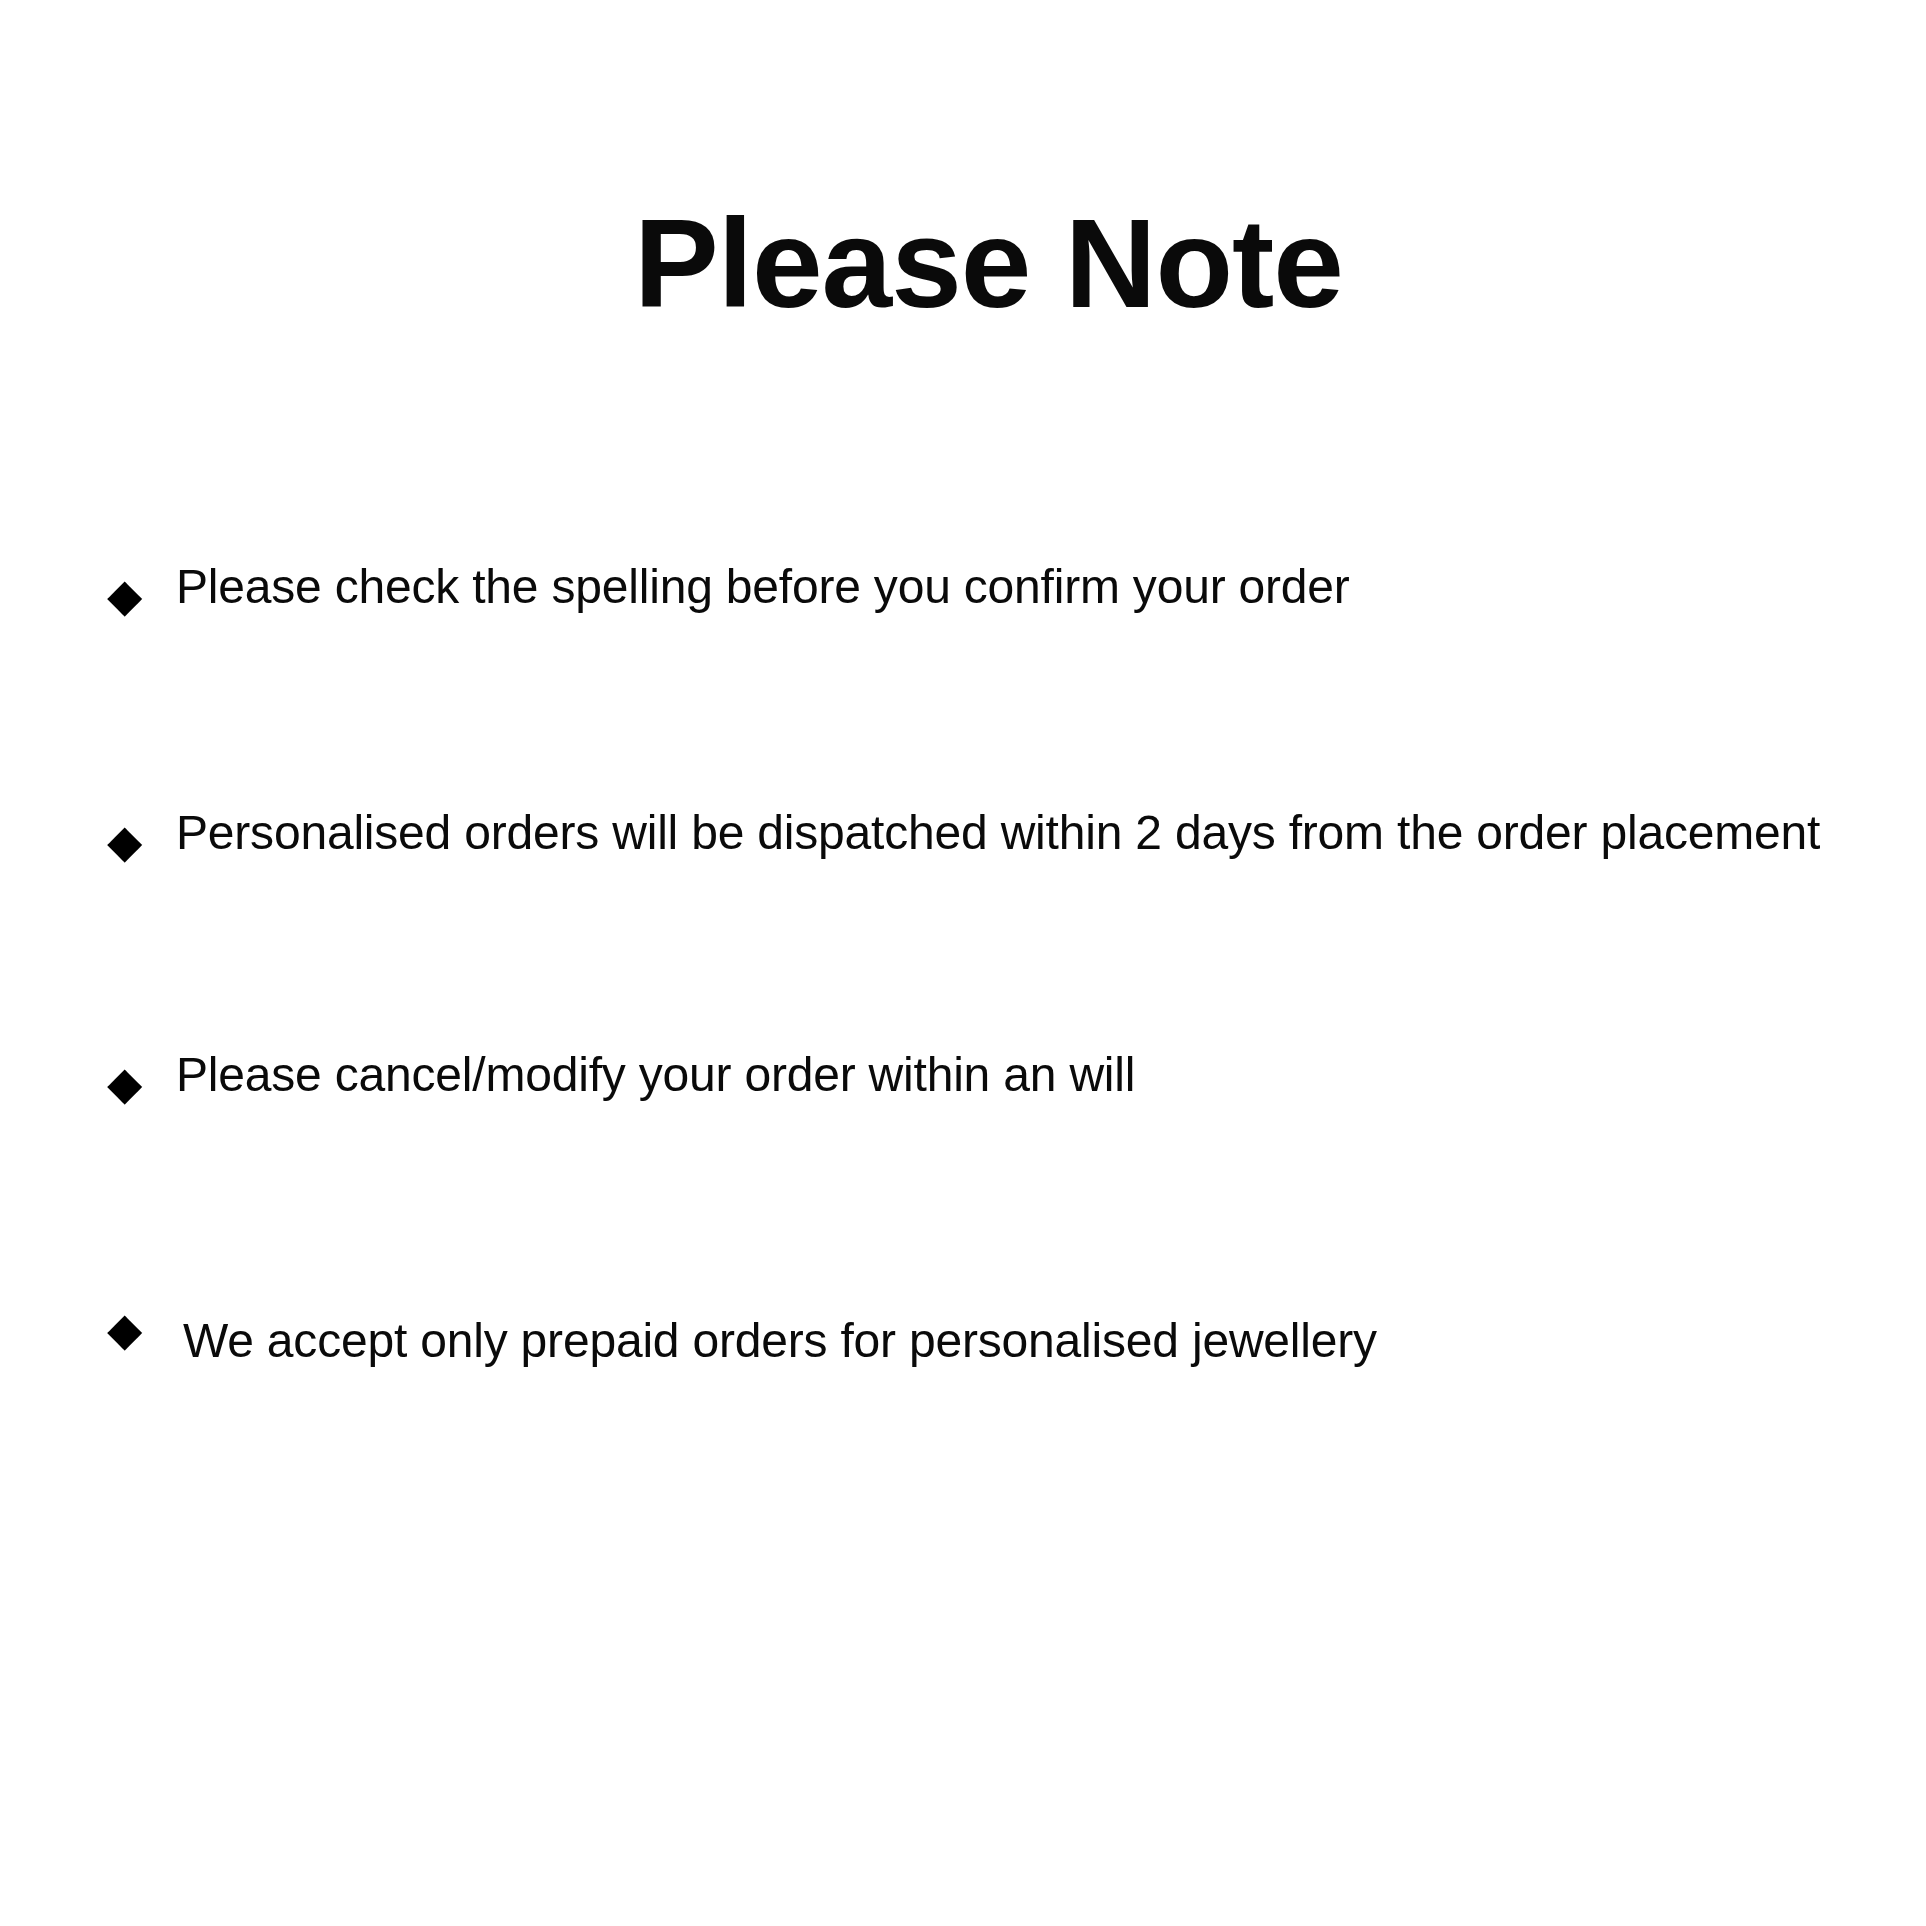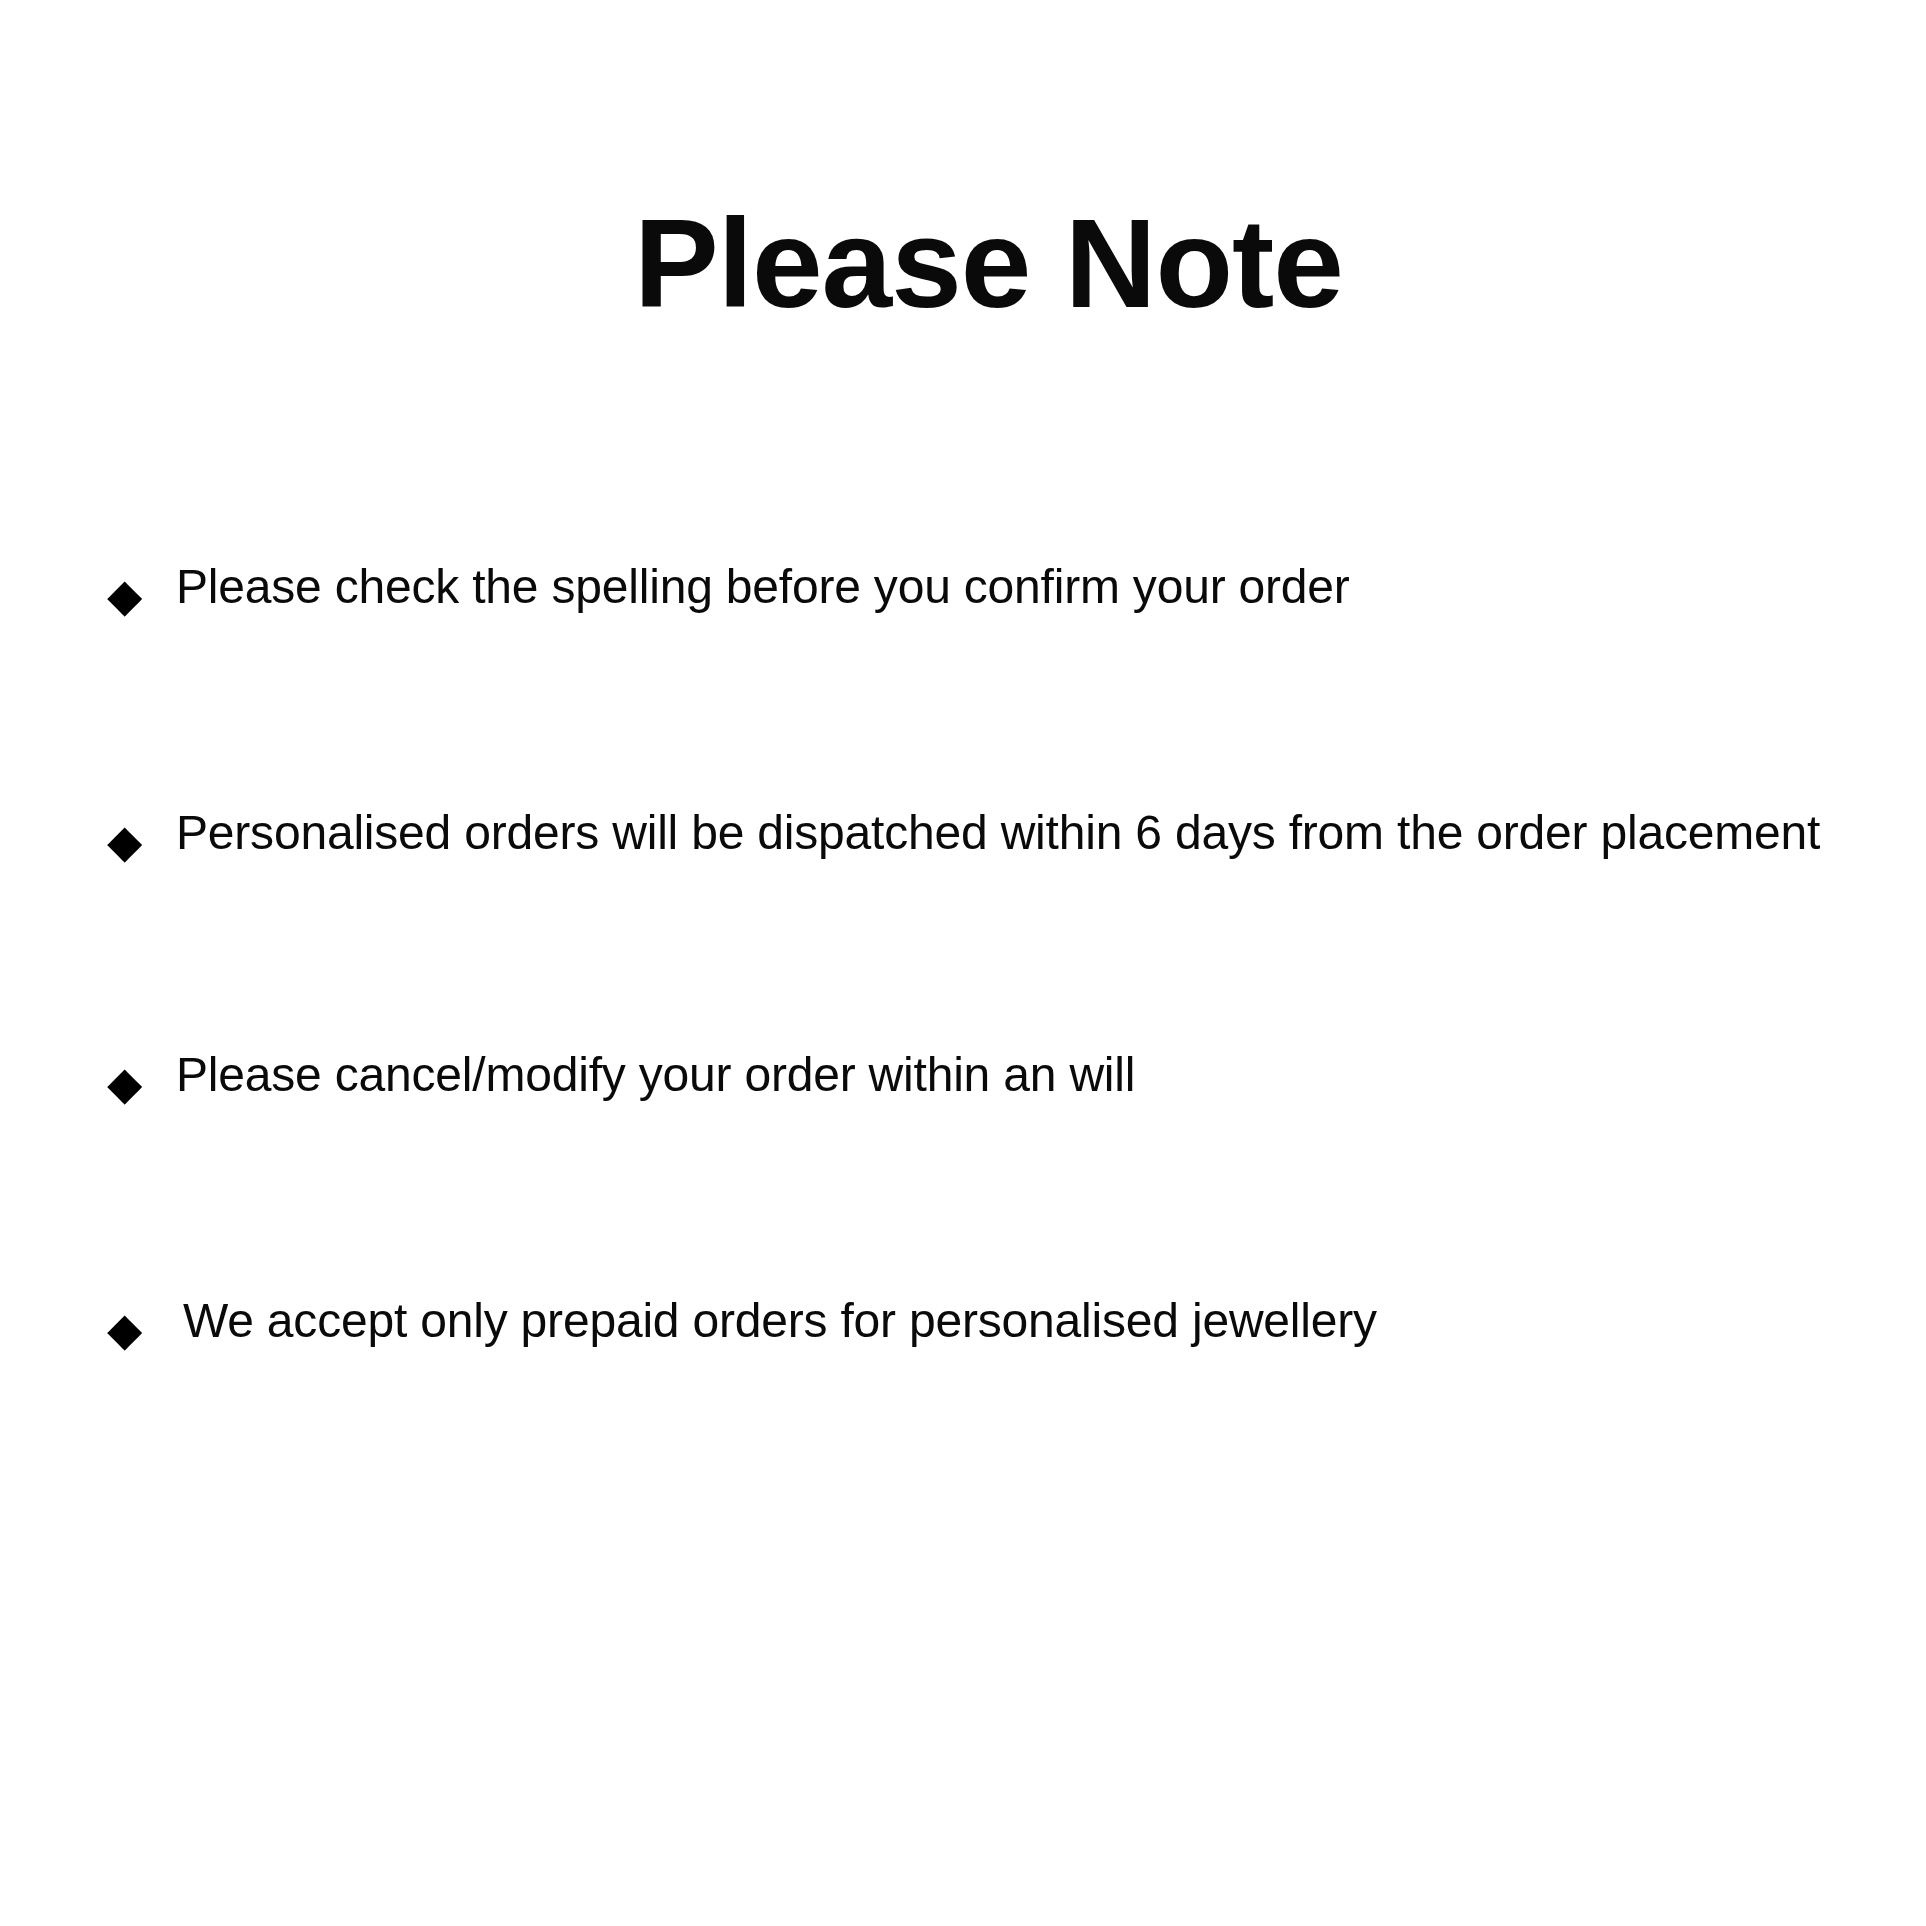--- a/index.html
+++ b/index.html
@@ -60,20 +60,21 @@
   .note-text {
     flex: 1 1 auto;
     font-size: 48px;
     line-height: 1.18;
     font-weight: 400;
     color: #0a0a0a;
     letter-spacing: -0.2px;
   }
   .note-item.spaced .note-text {
     padding-left: 7px;
+    margin-top: 20px;
   }
   .note-item.tight {
     margin-bottom: 178px;
   }
   .note-item.gap-lg {
     margin-bottom: 183px;
   }
 </style>
 </head>
 <body>
@@ -84,21 +85,21 @@
 
   <div class="notes">
 
     <div class="note-item gap-lg">
       <span class="bullet">◆</span>
       <span class="note-text">Please check the spelling before you confirm your order</span>
     </div>
 
     <div class="note-item tight">
       <span class="bullet">◆</span>
-      <span class="note-text">Personalised orders will be dispatched within 6 days from the order placement</span>
+      <span class="note-text">Personalised orders will be dispatched within 2 days from the order placement</span>
     </div>
 
     <div class="note-item gap-lg">
       <span class="bullet">◆</span>
       <span class="note-text">Please cancel/modify your order within an will</span>
     </div>
 
     <div class="note-item spaced">
       <span class="bullet">◆</span>
       <span class="note-text">We accept only prepaid orders for personalised jewellery</span>

